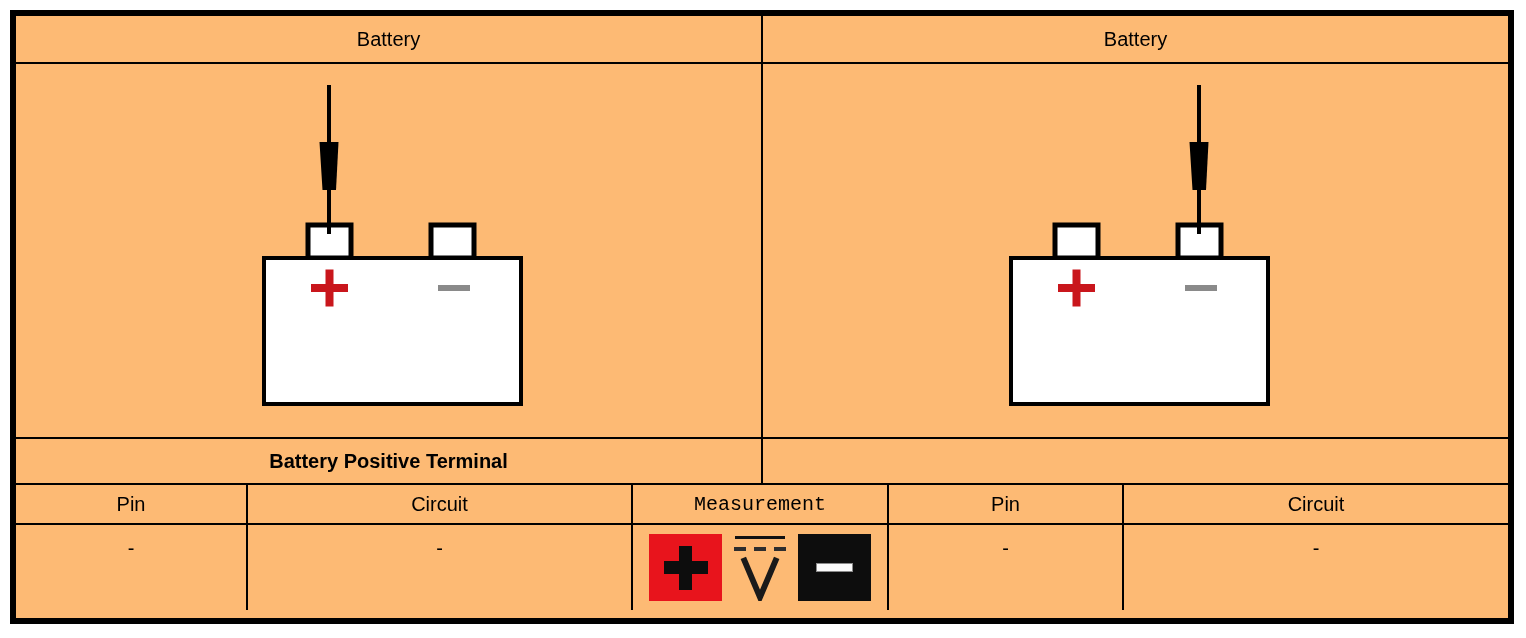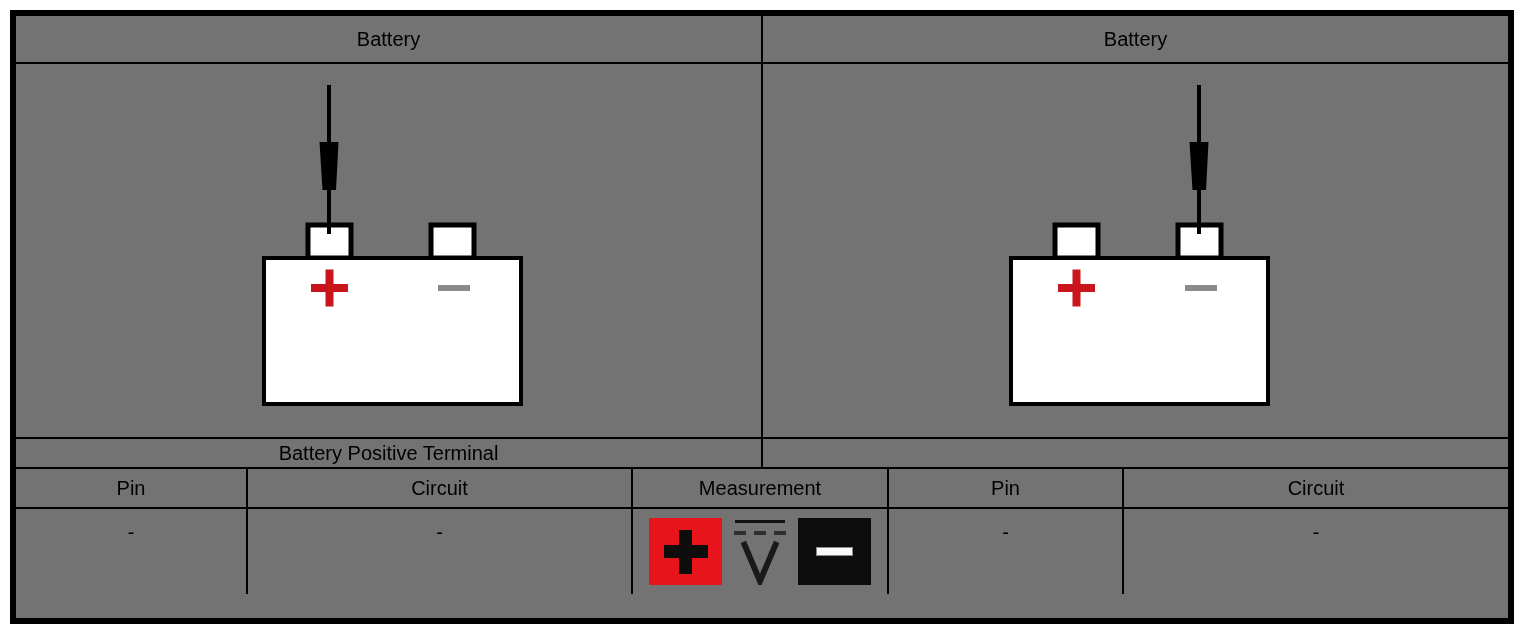--- a/index.html
+++ b/index.html
@@ -8,42 +8,42 @@
     width: 1526px; height: 638px;
     background: #ffffff;
     font-family: "Liberation Sans", sans-serif;
     color: #000;
     position: relative;
   }
   .table {
     position: absolute; left: 10px; top: 10px;
     width: 1504px; height: 614px;
     border: 6px solid #000;
-    background: #737373;
+    background: #fdba74;
   }
   .row { display: flex; width: 100%; }
   .row.hline { border-bottom: 2px solid #000; }
   .cell {
     border-right: 2px solid #000;
     display: flex; align-items: center; justify-content: center;
     overflow: hidden;
   }
   .cell.last { border-right: none; }
 
   .r1 { height: 48px; }
   .r2 { height: 375px; }
-  .r3 { height: 30px; }
+  .r3 { height: 46px; font-weight: bold; }
   .r4 { height: 40px; }
   .r5 { height: 85px; }
 
   .w-left  { width: 747px; }
   .w-right { width: 745px; }
   .c-pin1 { width: 232px; }
   .c-cir1 { width: 385px; }
-  .c-meas { width: 256px; }
+  .c-meas { width: 256px; font-family: Liberation Mono, monospace; }
   .c-pin2 { width: 235px; }
   .c-cir2 { width: 384px; }
 
   .hdr { font-size: 20px; }
   .dash-cell {
     align-items: flex-start;
     padding-top: 12px;
     font-size: 20px;
   }
   .meas-cell { gap: 11px; }

